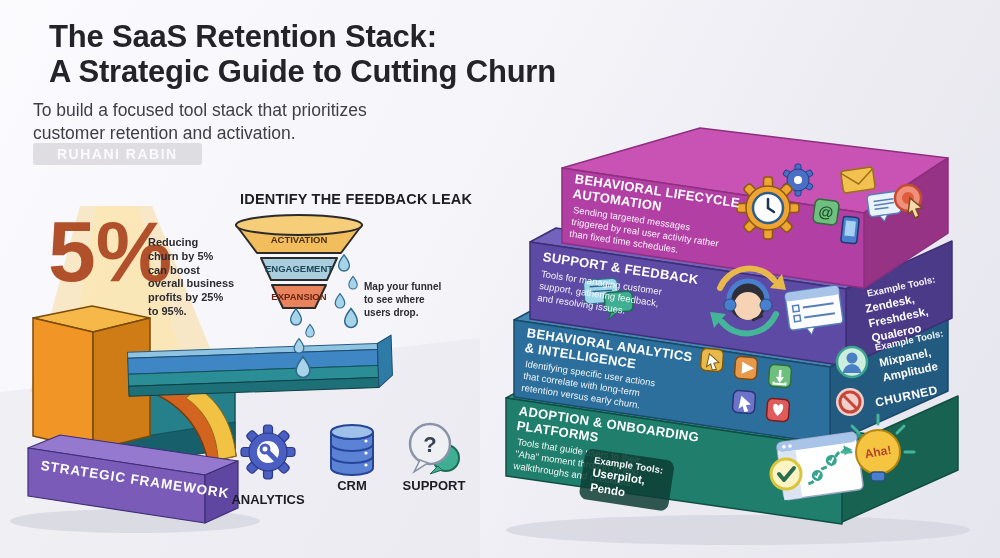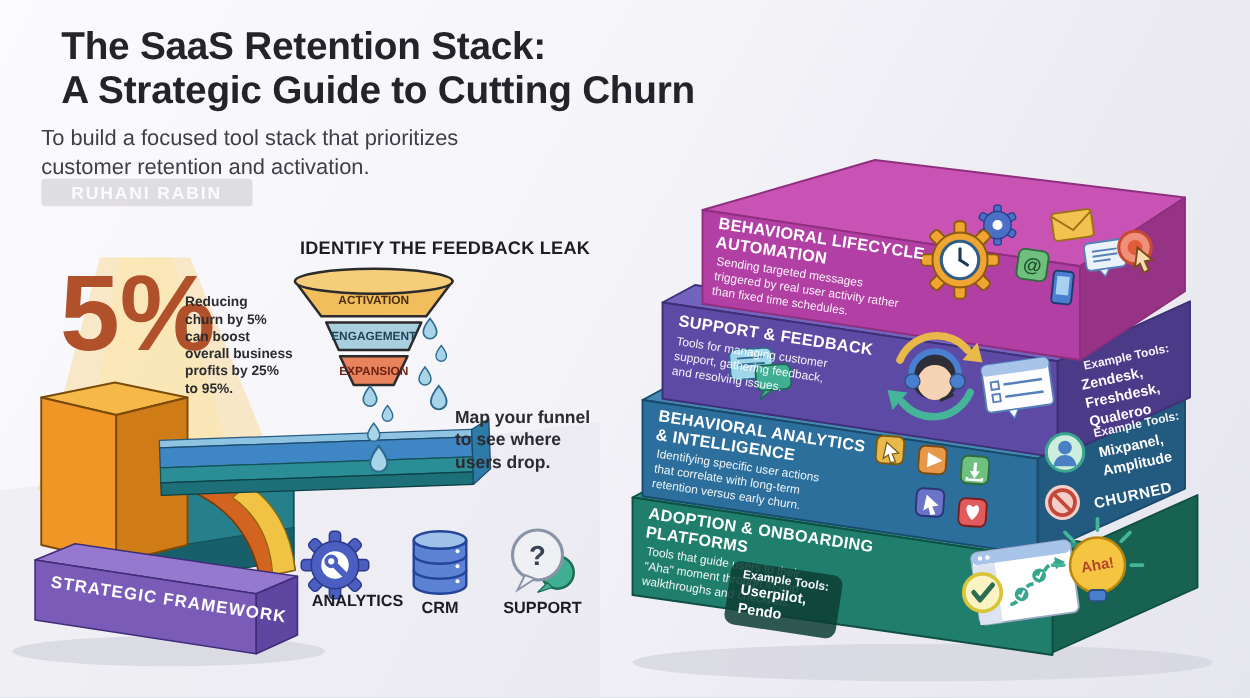--- a/index.html
+++ b/index.html
@@ -8,21 +8,21 @@
     background:linear-gradient(118deg,#fbfafd 0%,#f5f4f9 45%,#ecebf2 72%,#e6e6ee 100%);}
   .t{position:absolute;white-space:pre-line;}
   .art{position:absolute;left:0;top:0;width:1000px;height:558px;}
   .title{font-size:31px;font-weight:800;line-height:1.12;letter-spacing:-.2px;color:#232329;}
   .subtitle{font-size:17.5px;line-height:1.3;color:#3e3e46;}
   .watermark{font-size:14px;font-weight:700;letter-spacing:1.5px;color:#fbfafc;
     background:rgba(205,203,210,.6);padding:3px 24px;border-radius:3px;}
   .h2{font-size:14.5px;font-weight:800;letter-spacing:.2px;color:#1d1d24;}
   .stat{font-size:86px;font-weight:800;color:#b0512b;line-height:1;}
   .small-note{font-size:11px;font-weight:600;color:#2b2b30;line-height:1.25;}
-  .mid-note{font-size:14px;font-weight:600;color:#2b2b30;line-height:1.3;margin-top:44px;}
+  .mid-note{font-size:10px;font-weight:600;color:#2b2b30;line-height:1.3;}
   .cap{font-size:12.5px;font-weight:500;color:#2f2f36;line-height:1.3;}
   .icon-label{font-size:13px;font-weight:800;color:#1c1c22;text-align:center;}
   .rot-l{transform:rotate(8.5deg);transform-origin:0 0;}
   .rot-r{transform:rotate(-12deg);transform-origin:0 0;}
   .layer-title{font-size:13px;font-weight:800;color:#fff;letter-spacing:.3px;line-height:1.15;}
   .layer-desc{font-size:9.5px;color:rgba(255,255,255,.92);line-height:1.25;}
   .ex-label{font-size:9.5px;font-weight:700;color:rgba(255,255,255,.95);}
   .ex-tools{font-size:11.5px;font-weight:600;color:#fff;line-height:1.3;}
   .churned{font-size:12px;font-weight:800;color:#fff;letter-spacing:.5px;}
   .fw-label{font-size:13.5px;font-weight:800;color:#fff;letter-spacing:1px;}
@@ -313,21 +313,21 @@
 can boost
 overall business
 profits by 25%
 to 95%.</div>
 
 <div class="t h2" style="left:240px;top:191px;">IDENTIFY THE FEEDBACK LEAK</div>
 <div class="t mid-note" style="left:364px;top:280px;width:110px;">Map your funnel
 to see where
 users drop.</div>
 
-<div class="t icon-label" style="left:226px;top:473px;width:84px;margin-left:18px;">ANALYTICS</div>
+<div class="t icon-label" style="left:226px;top:492px;width:84px;">ANALYTICS</div>
 <div class="t icon-label" style="left:322px;top:478px;width:60px;">CRM</div>
 <div class="t icon-label" style="left:392px;top:478px;width:84px;">SUPPORT</div>
 
 <div class="t fw-label rot-l" style="left:42px;top:458px;">STRATEGIC FRAMEWORK</div>
 
 <div class="t layer-title rot-l" style="left:576px;top:172px;width:230px;">BEHAVIORAL LIFECYCLE
 AUTOMATION</div>
 <div class="t layer-desc rot-l" style="left:574px;top:204px;width:220px;">Sending targeted messages
 triggered by real user activity rather
 than fixed time schedules.</div>

